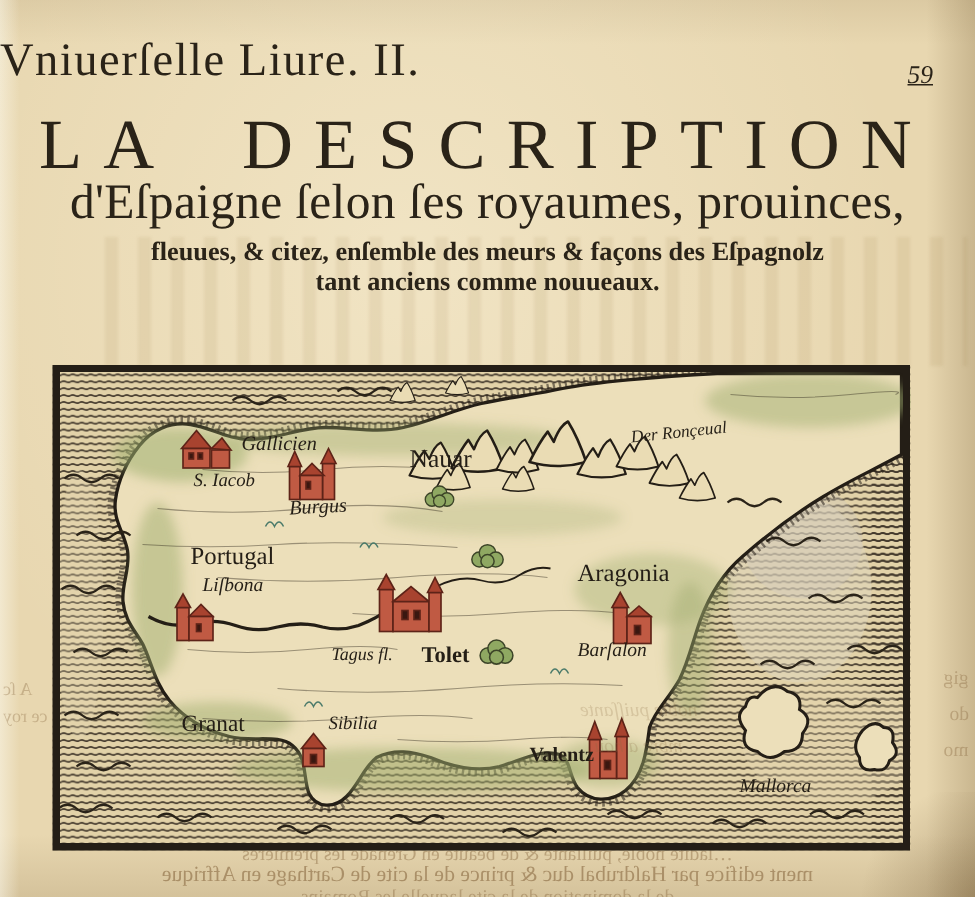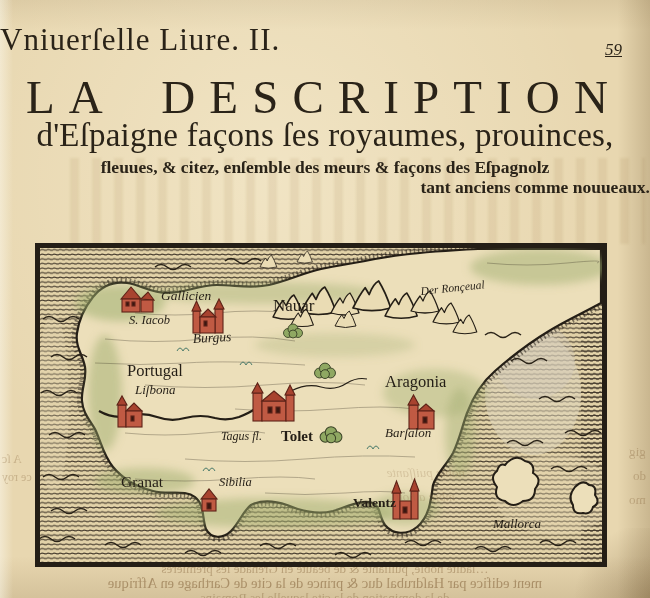--- a/index.html
+++ b/index.html
@@ -20,42 +20,42 @@
     background:repeating-linear-gradient(90deg, rgba(146,114,60,.10) 0 9px, rgba(146,114,60,0) 9px 22px);
     filter:blur(1px);}
   .header{position:absolute;top:22px;left:0;width:640px;text-align:left;
     font-size:31px;letter-spacing:1px;}
   .pagenum{position:absolute;top:40px;right:28px;font-size:17px;font-style:italic;text-decoration:underline;}
   .title{position:absolute;top:70px;left:-8px;width:664px;text-align:center;white-space:nowrap;
     font-size:47px;letter-spacing:.30em;word-spacing:.45em;}
   .subtitle{position:absolute;top:117px;left:0;width:650px;text-align:center;
     font-size:33px;letter-spacing:.2px;}
   .sub2{position:absolute;top:157px;left:0;width:650px;text-align:center;font-size:17.5px;font-weight:bold;}
-  .sub3{position:absolute;top:177px;left:0;width:650px;text-align:right;font-size:17.5px;font-weight:bold;}
+  .sub3{position:absolute;top:177px;left:0;width:650px;text-align:center;font-size:17.5px;font-weight:bold;}
   .map-frame{position:absolute;left:35px;top:243px;width:572px;height:324px;z-index:2;}
   .map-frame svg{display:block;}
   .ghost{position:absolute;color:#8a6a42;transform:scaleX(-1);filter:blur(.5px);
     font-family:"Liberation Serif",serif;white-space:nowrap;z-index:1;}
   .gb1{top:561px;left:0;width:650px;text-align:center;font-size:13px;opacity:.45;}
   .gb2{top:575px;left:0;width:650px;text-align:center;font-size:14.5px;opacity:.6;}
   .gb3{top:590px;left:0;width:650px;text-align:center;font-size:13px;opacity:.42;}
   .gl{left:2px;font-size:12px;opacity:.35;}
   .gr{right:4px;font-size:13px;opacity:.38;}
 </style>
 </head>
 <body>
 
 <div class="page">
 
   <div class="stripes"></div>
 
   <div class="header">Vniuerſelle Liure. II.</div>
   <div class="pagenum">59</div>
   <div class="title">LA DESCRIPTION</div>
-  <div class="subtitle">d'Eſpaigne façons ſes royaumes, prouinces,</div>
+  <div class="subtitle">d'Eſpaigne ſelon ſes royaumes, prouinces,</div>
   <div class="sub2">fleuues, &amp; citez, enſemble des meurs &amp; façons des Eſpagnolz</div>
   <div class="sub3">tant anciens comme nouueaux.</div>
 
   <div class="ghost gb1">…ladite noble, puiſſante &amp; de beaute en Grenade les premieres</div>
   <div class="ghost gb2">ment edifice par Haſdrubal duc &amp; prince de la cite de Carthage en Affrique</div>
   <div class="ghost gb3">…de la domination de la cite laquelle les Romains…</div>
   <div class="ghost gl" style="top:452px">A ſc</div>
   <div class="ghost gl" style="top:470px">ce roy</div>
   <div class="ghost gr" style="top:444px">gig</div>
   <div class="ghost gr" style="top:468px">do</div>

